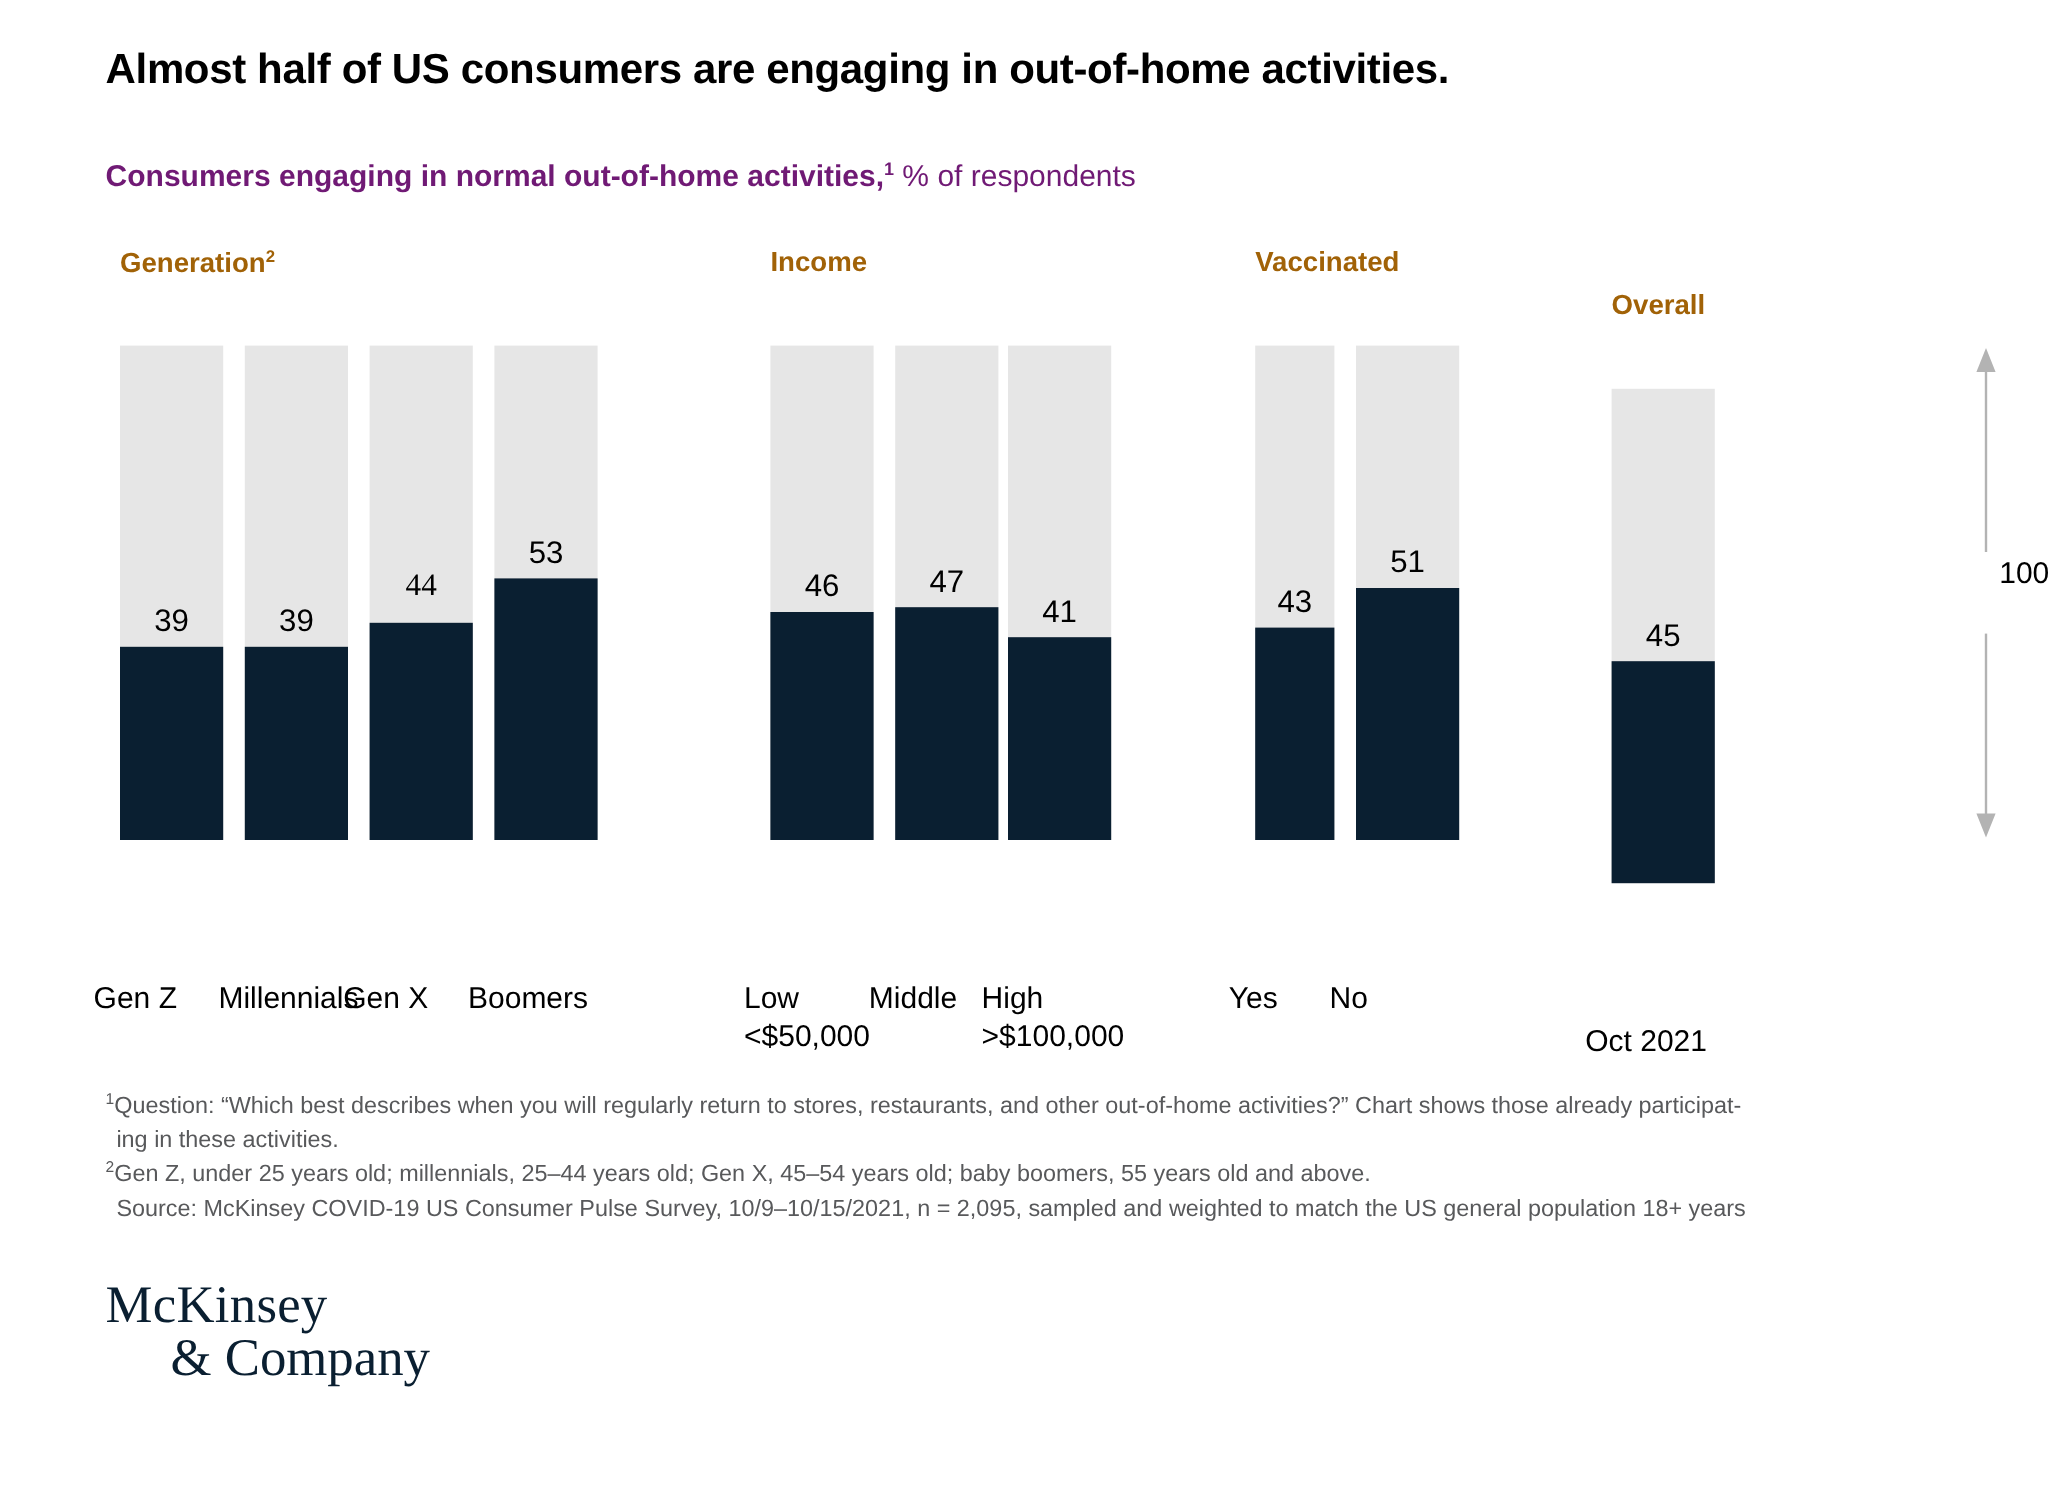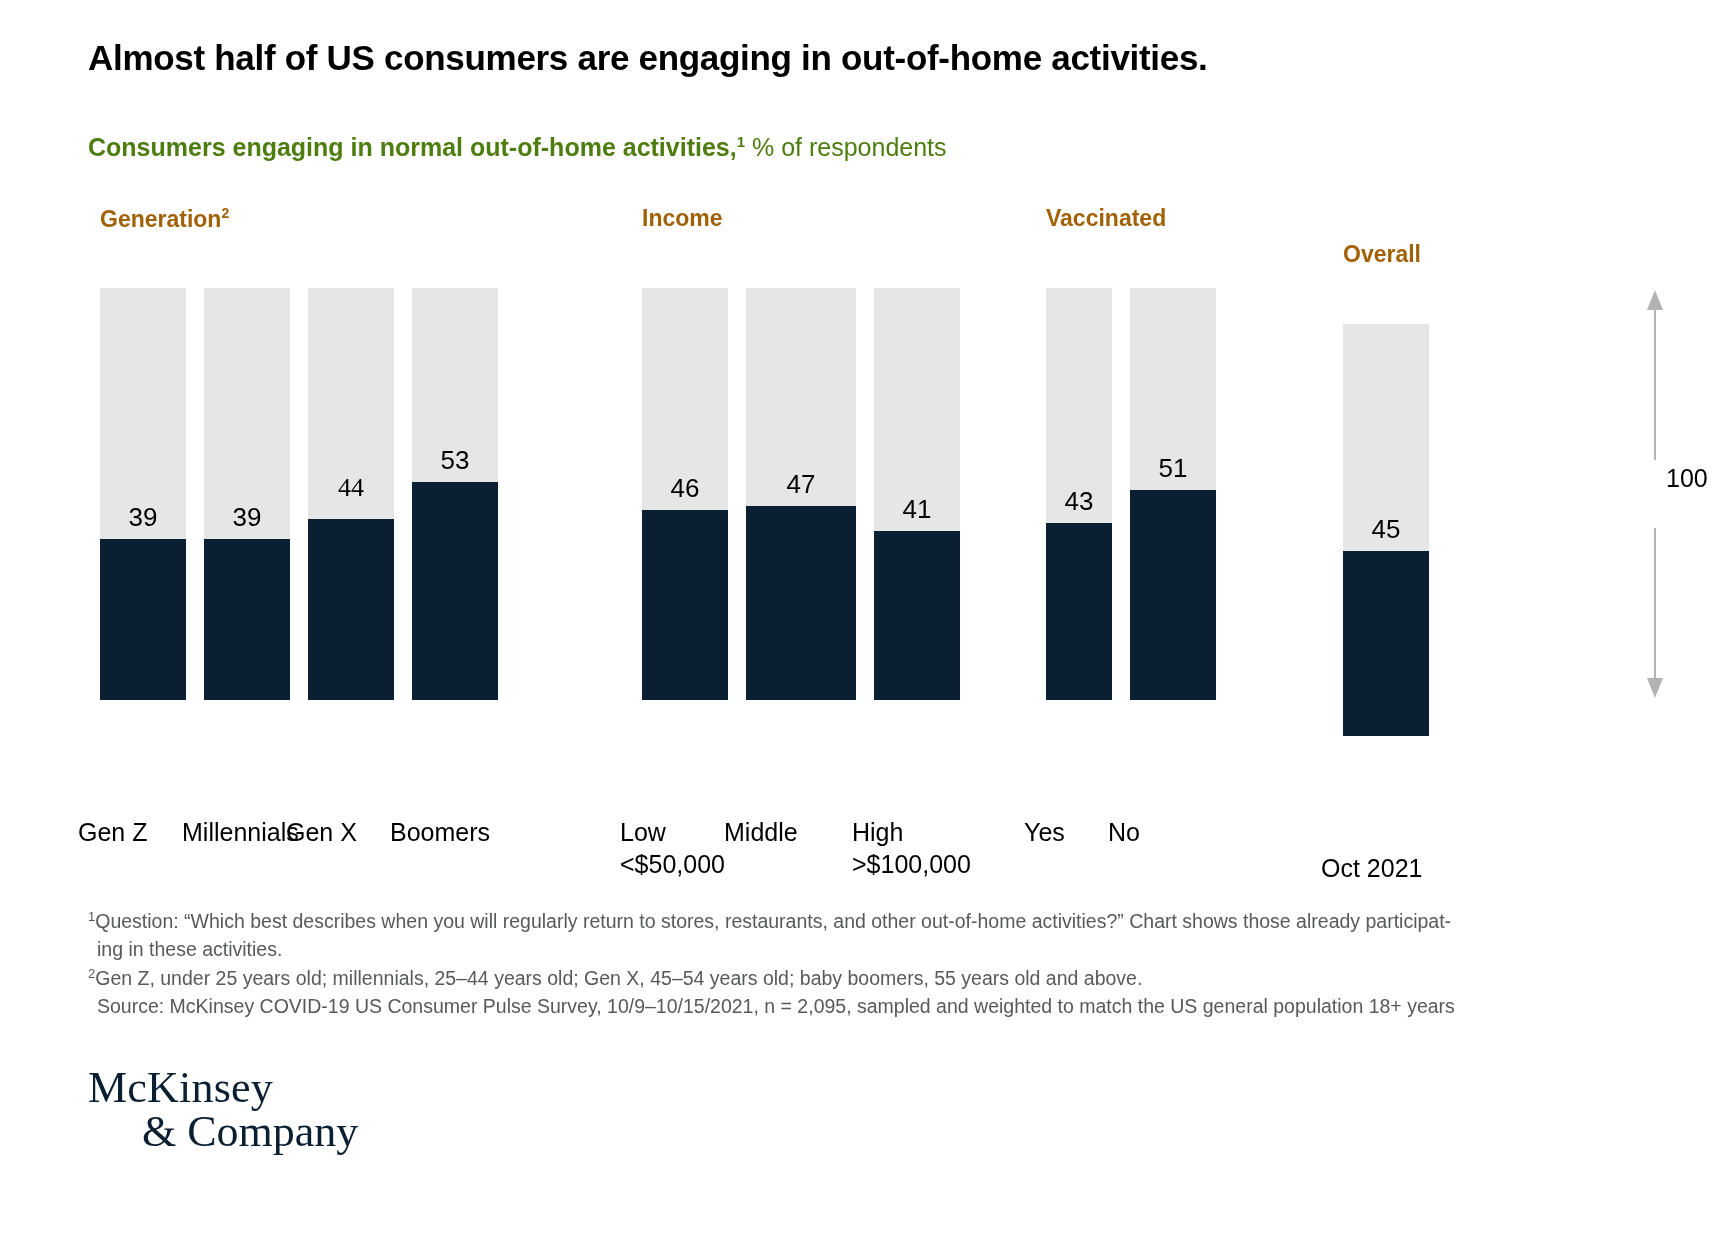--- a/index.html
+++ b/index.html
@@ -25,21 +25,21 @@
     font-weight: bold;
     letter-spacing: -0.3px;
     color: #000000;
     white-space: nowrap;
   }
   #subtitle {
     position: absolute;
     left: 88px;
     top: 133px;
     font-size: 25px;
-    color: #4d7c0f;
+    color: #701a75;
     white-space: nowrap;
   }
   #subtitle .strong { font-weight: bold; }
   #subtitle .sup {
     font-weight: bold;
     font-size: 15px;
     vertical-align: super;
   }
   #subtitle .reg { font-weight: normal; }
 
@@ -201,21 +201,21 @@
     </div>
     <div class="group" style="left: 642px;">
       <div class="group-title">Income</div>
       <div class="bars">
         <div class="bar-wrap" style="width: 86px; margin-right: 18px; border-radius: 19px;">
           <div class="bar-track"></div>
           <div class="bar-fill" style="height: 189.52px;"></div>
           <div class="bar-value" style="bottom: 198.52px;">46</div>
           <div class="tick-label"><span>Low</span><span class="tick-sub">&lt;$50,000</span></div>
         </div>
-        <div class="bar-wrap" style="width: 86px; margin-right: 18px; padding-left: 24px;">
+        <div class="bar-wrap" style="width: 86px; margin-right: 8px;">
           <div class="bar-track"></div>
           <div class="bar-fill" style="height: 193.64px;"></div>
           <div class="bar-value" style="bottom: 202.64px;">47</div>
           <div class="tick-label"><span>Middle</span></div>
         </div>
         <div class="bar-wrap" style="width: 86px; margin-right: 0px;">
           <div class="bar-track"></div>
           <div class="bar-fill" style="height: 168.92px;"></div>
           <div class="bar-value" style="bottom: 177.92px;">41</div>
           <div class="tick-label"><span>High</span><span class="tick-sub">&gt;$100,000</span></div>

